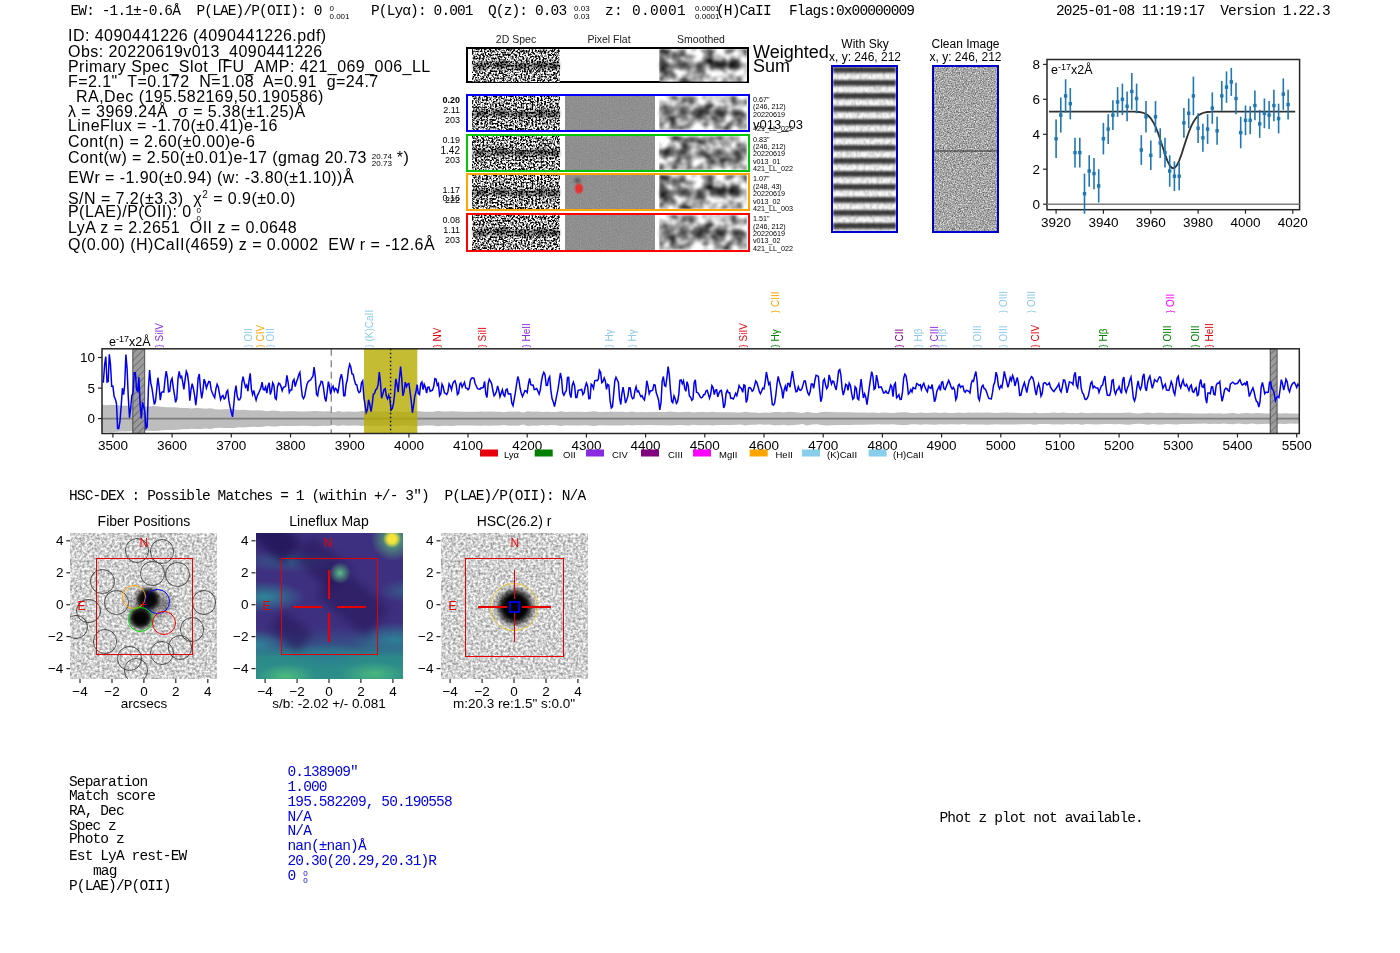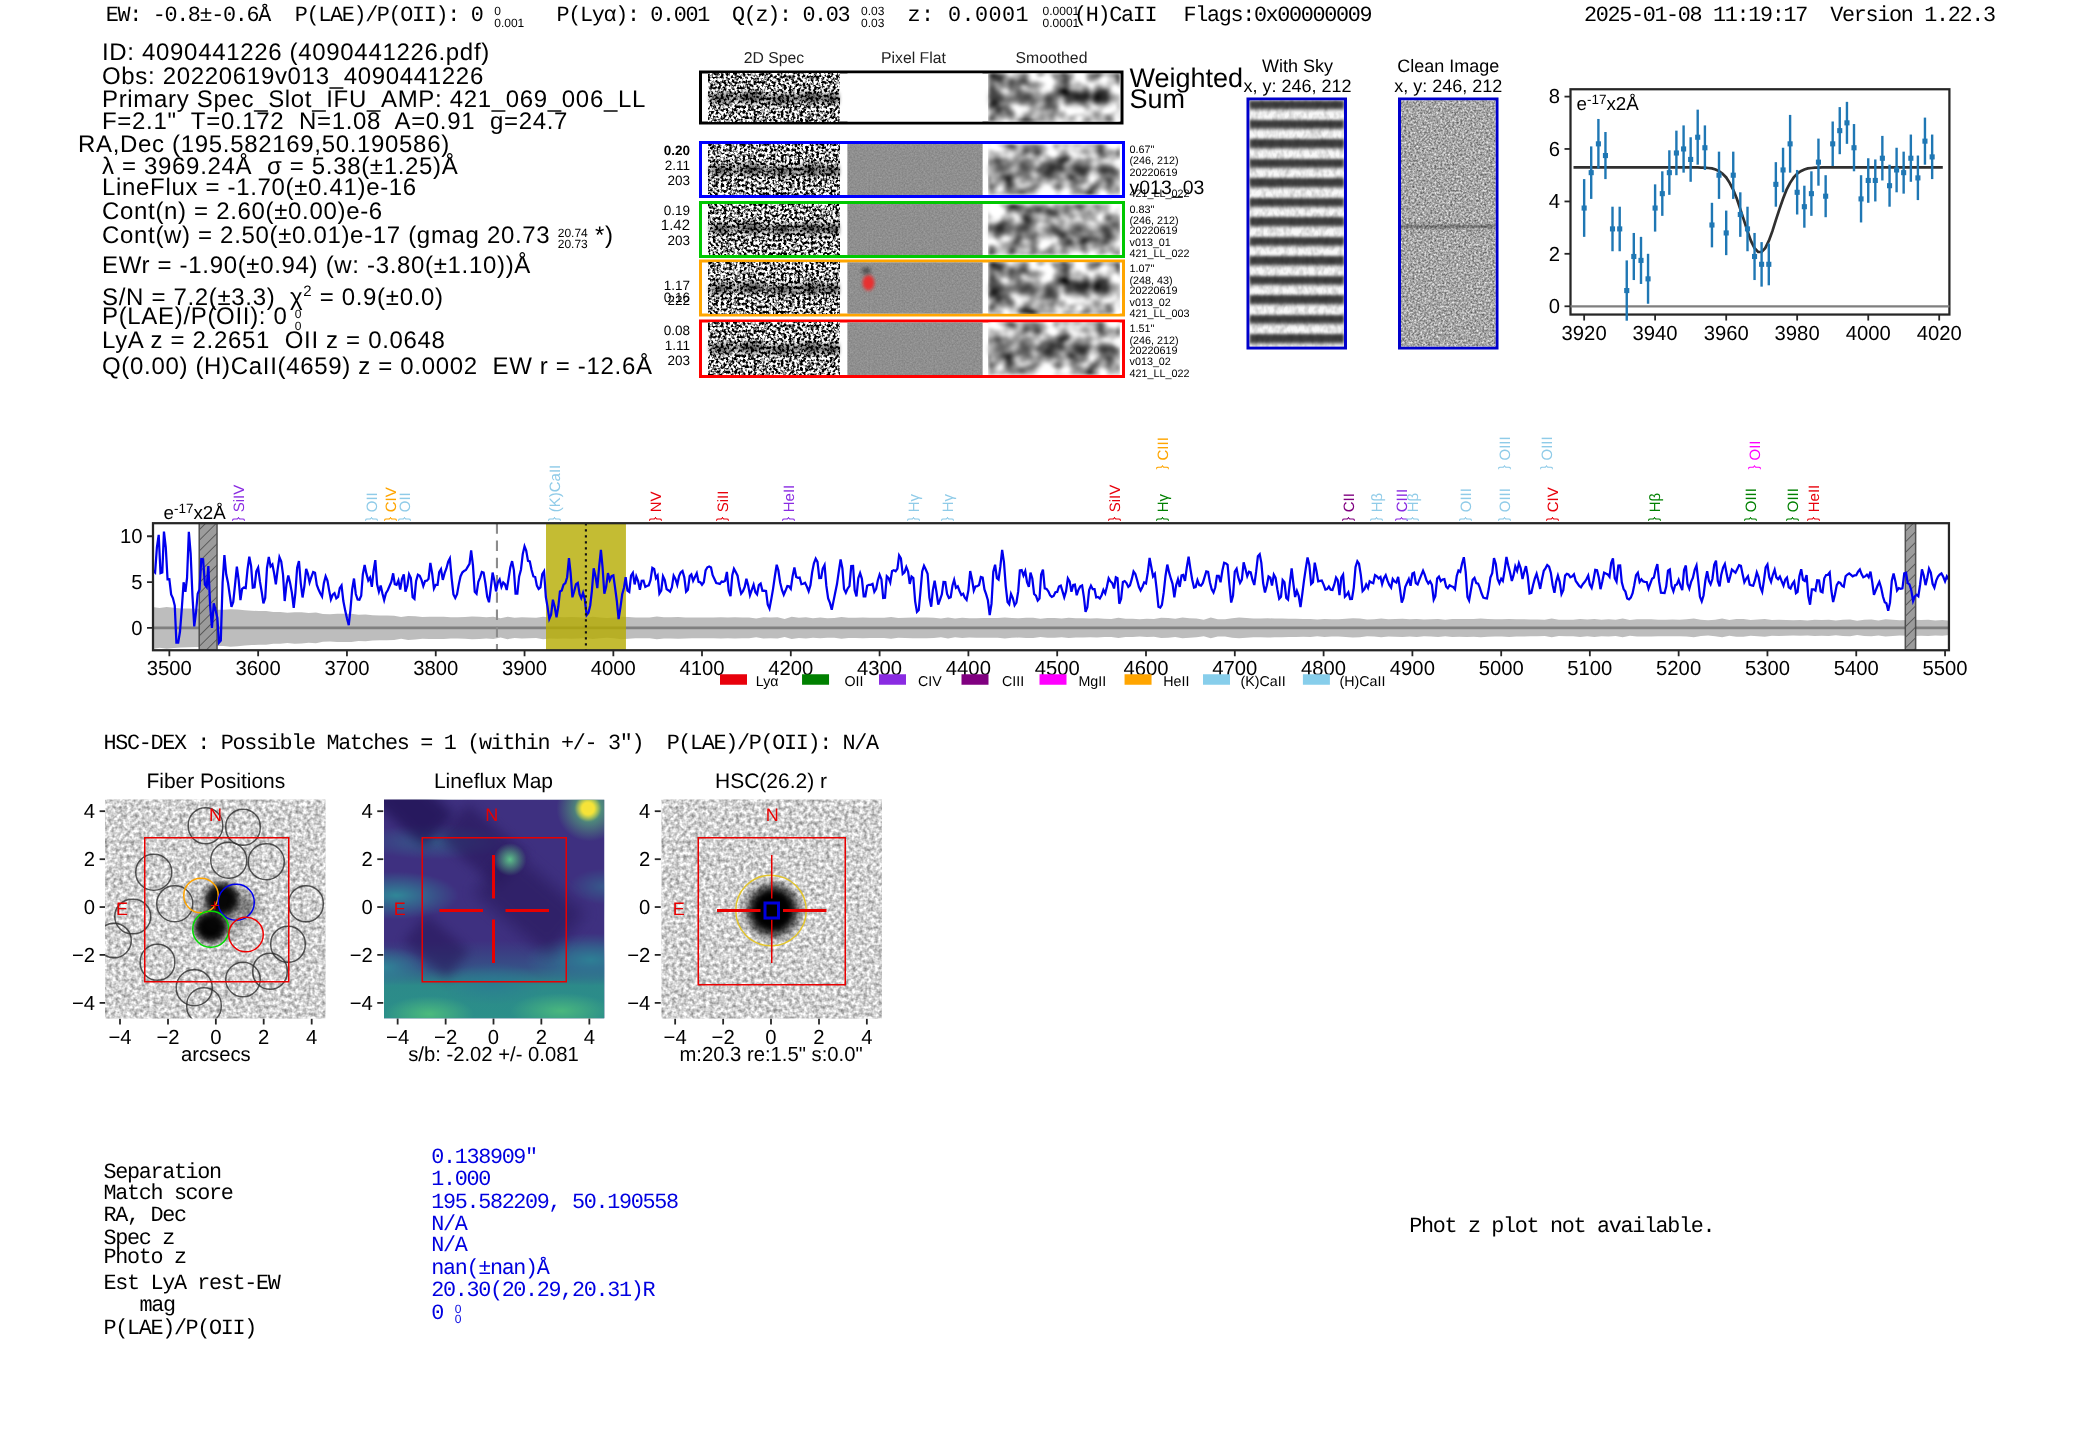--- a/index.html
+++ b/index.html
@@ -56,33 +56,33 @@
  <feTurbulence type="fractalNoise" baseFrequency="0.4" numOctaves="2" seed="29"></feTurbulence>
  <feColorMatrix type="matrix" values="0 0 0 0.8 0.42 0 0 0 0.8 0.42 0 0 0 0.8 0.42 0 0 0 0 1"></feColorMatrix>
 </filter>
 <filter id="fsky" x="0%" y="0%" width="100%" height="100%" color-interpolation-filters="sRGB">
  <feTurbulence type="fractalNoise" baseFrequency="0.3 0.2" numOctaves="2" seed="41"></feTurbulence>
  <feColorMatrix type="matrix" values="0 0 0 0.9 0.45 0 0 0 0.9 0.45 0 0 0 0.9 0.45 0 0 0 0 1"></feColorMatrix>
 </filter>
 </defs>
 </svg>
 
-<div class="mo" style="left:70.5px;top:4px;">EW: -0.8±-0.6Å</div>
+<div class="mo" style="left:70.5px;top:4px;">EW: -1.1±-0.6Å</div>
 <div class="mo" style="left:196.5px;top:4px;">P(LAE)/P(OII): 0 <span class="frac"><span>0</span><span>0.001</span></span></div>
 <div class="mo" style="left:371px;top:4px;">P(Lyα): 0.001</div>
 <div class="mo" style="left:488px;top:4px;">Q(z): 0.03 <span class="frac"><span>0.03</span><span>0.03</span></span></div>
 <div class="mo" style="left:605px;top:4px;letter-spacing:0.3px;">z: 0.0001 <span class="frac"><span>0.0001</span><span>0.0001</span></span></div>
 <div class="mo" style="left:716px;top:4px;">(H)CaII</div>
 <div class="mo" style="left:789px;top:4px;">Flags:0x00000009</div>
 <div class="mo" style="left:1056px;top:4px;">2025-01-08 11:19:17  Version 1.22.3</div>
 <div class="m" style="left:68px;top:27.2px;">ID: 4090441226 (4090441226.pdf)</div>
 <div class="m" style="left:68px;top:42.5px;">Obs: 20220619v013_4090441226</div>
 <div class="m" style="left:68px;top:57.8px;">Primary Spec_Slot_IFU_AMP: 421_069_006_LL</div>
 <div class="m" style="left:68px;top:73.1px;">F=2.1"  T=0.172  N=1.08  A=0.91  g=24.7</div>
-<div class="m" style="left:52px;top:88.4px;">RA,Dec (195.582169,50.190586)</div>
+<div class="m" style="left:76px;top:88.4px;">RA,Dec (195.582169,50.190586)</div>
 <div class="m" style="left:68px;top:103.0px;">λ = 3969.24Å  σ = 5.38(±1.25)Å</div>
 <div class="m" style="left:68px;top:117.3px;">LineFlux = -1.70(±0.41)e-16</div>
 <div class="m" style="left:68px;top:132.6px;">Cont(n) = 2.60(±0.00)e-6</div>
 <div class="m" style="left:68px;top:148.8px;">Cont(w) = 2.50(±0.01)e-17 (gmag 20.73 <span class="frac"><span>20.74</span><span>20.73</span></span> *)</div>
 <div class="m" style="left:68px;top:169.3px;">EWr = -1.90(±0.94) (w: -3.80(±1.10))Å</div>
 <div class="m" style="left:68px;top:185.8px;">S/N = 7.2(±3.3)  χ<sup style="font-size:10px">2</sup> = 0.9(±0.0)</div>
 <div class="m" style="left:68px;top:203.0px;">P(LAE)/P(OII): 0 <span class="frac"><span>0</span><span>0</span></span></div>
 <div class="m" style="left:68px;top:219.3px;">LyA z = 2.2651  OII z = 0.0648</div>
 <div class="m" style="left:68px;top:235.6px;">Q(0.00) (H)CaII(4659) z = 0.0002  EW r = -12.6Å</div>
 <div class="s" style="left:516px;top:33px;transform:translateX(-50%);font-size:10.5px;color:#222;">2D Spec</div>

